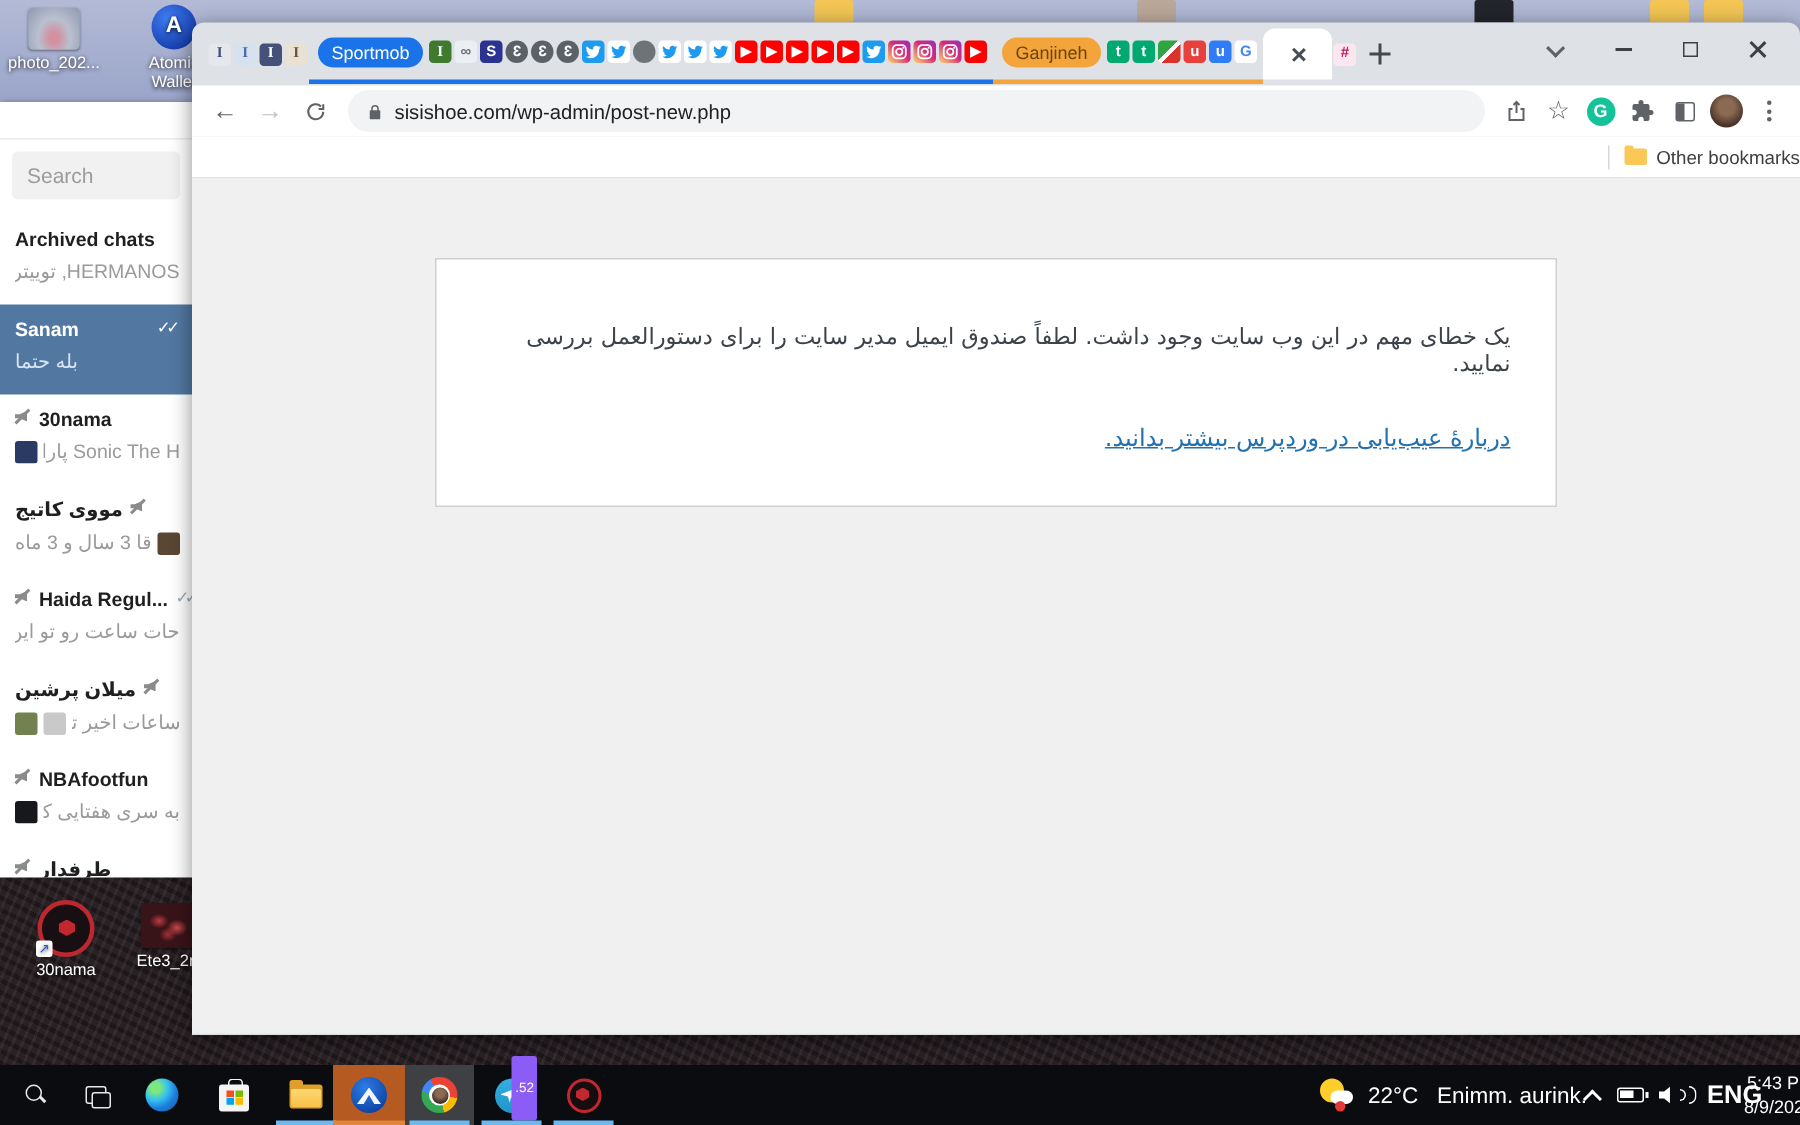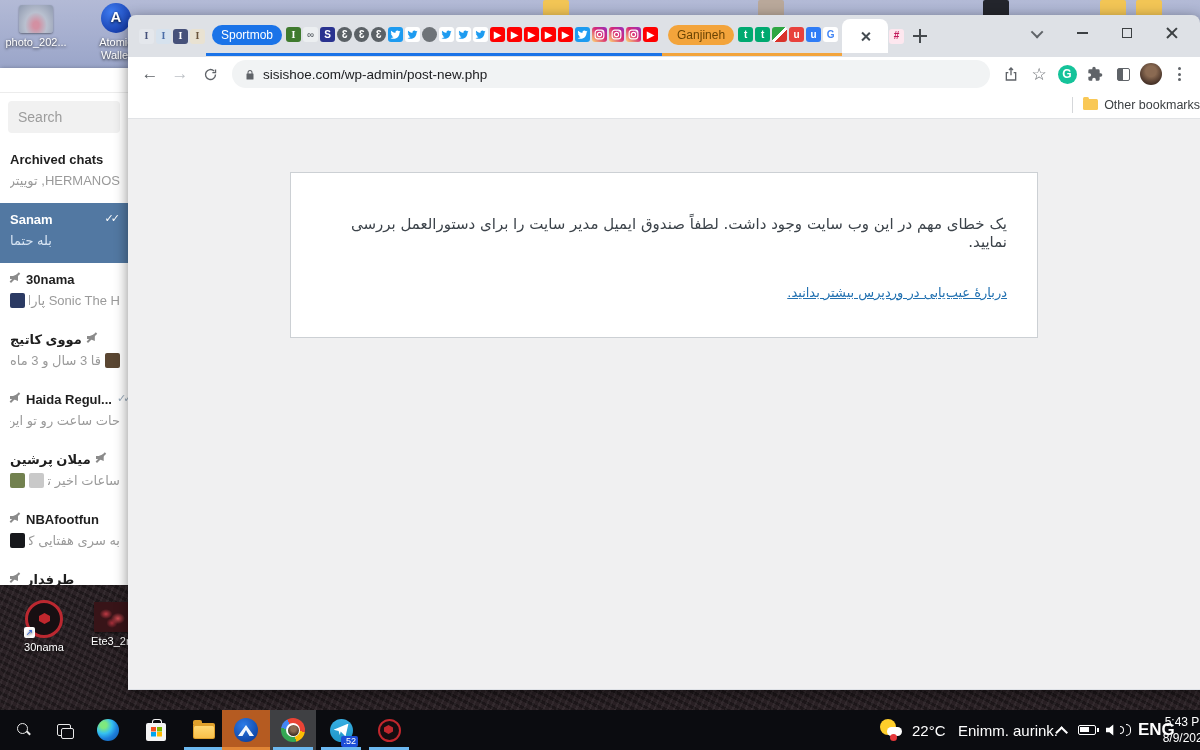--- a/index.html
+++ b/index.html
@@ -128,21 +128,21 @@
   .folder{width:15px;height:11px;background:#f9c856;border-radius:1.5px;position:relative;margin:0 6px 0 2px;flex:0 0 auto;}
   .folder::before{content:"";position:absolute;left:0;top:-2.5px;width:6px;height:3px;
     background:#f9c856;border-radius:1.5px 1.5px 0 0;}
   .bm-label{font-size:12.5px;color:#3c4043;white-space:nowrap;}
 
   .content{height:570px;background:#f0f0f1;overflow:hidden;}
   .wp-card{width:748px;margin:53px auto 0;background:#fff;border:1px solid #ccd0d4;
     padding:42px 30px 36px;direction:rtl;text-align:right;
     font-family:"DejaVu Sans","Liberation Sans",sans-serif;}
   .wp-card p{margin:0 0 31px;font-size:15px;color:#3c434a;}
-  .wp-card a{font-size:13px;color:#2271b1;text-decoration:underline;cursor:pointer;}
+  .wp-card a{font-size:16px;color:#2271b1;text-decoration:underline;cursor:pointer;}
 
   
   .taskbar{position:absolute;left:0;top:710px;width:1200px;height:40px;background:#0b0c10;
     color:#fff;}
   .tcell{position:absolute;top:0;height:40px;display:flex;align-items:center;
     justify-content:center;cursor:pointer;}
   .underl{position:absolute;bottom:0;height:3px;width:40px;background:#6cb8f0;}
   .mag{position:relative;width:14px;height:14px;}
   .mag::before{content:"";position:absolute;left:0;top:0;width:9px;height:9px;
     border:1.8px solid #e8e8e8;border-radius:50%;}
@@ -174,22 +174,22 @@
   .chromeic{position:relative;width:24px;height:24px;border-radius:50%;
     background:conic-gradient(#ea4335 0 100deg, #fbbc05 100deg 165deg, #34a853 165deg 280deg, #4285f4 280deg 330deg, #ea4335 330deg);}
   .chromeic::before{content:"";position:absolute;left:5px;top:5px;width:14px;height:14px;
     border-radius:50%;background:#fff;}
   .chromeic .av{position:absolute;left:6.5px;top:6.5px;width:11px;height:11px;border-radius:50%;
     background:radial-gradient(circle at 50% 35%, #8a6a52 30%, #3c2b22 75%);}
   .tgic{position:relative;width:23px;height:23px;border-radius:50%;
     background:linear-gradient(#37aee2,#1e96c8);}
   .tgic::after{content:"";position:absolute;left:4px;top:5px;width:15px;height:13px;background:#fff;
     clip-path:polygon(0 48%,100% 0,80% 100%,48% 62%,42% 88%,34% 58%);}
-  .badge{position:absolute;right:6px;bottom:3px;background:#1d4ed8;color:#fff;font-size:9px;
-    line-height:11px;padding:0 2px;border-radius:2px;}
+  .badge{position:absolute;right:6px;bottom:3px;background:#8b5cf6;color:#fff;font-size:9px;
+    line-height:11px;padding:16px 2px;border-radius:2px;}
   .redic{position:relative;width:23px;height:23px;border-radius:50%;background:#150d10;
     border:2.5px solid #c1272d;}
   .redic::after{content:"";position:absolute;left:4.5px;top:4.5px;width:9px;height:9px;
     background:#c1272d;clip-path:polygon(50% 0,100% 28%,100% 72%,50% 100%,0 72%,0 28%);}
   .sunic{position:relative;width:24px;height:22px;}
   .sunic .sun{position:absolute;left:0;top:0;width:16px;height:16px;border-radius:50%;background:#ffce2b;}
   .sunic .cl{position:absolute;left:7px;top:8px;width:15px;height:9px;border-radius:8px;background:#fff;}
   .sunic .rd{position:absolute;left:10px;bottom:0;width:7px;height:7px;border-radius:50%;background:#e5383b;}
   .tb-txt{position:absolute;top:0;height:40px;display:flex;align-items:center;color:#fff;}
   .chevup{width:9px;height:9px;border-top:2px solid #fff;border-right:2px solid #fff;

